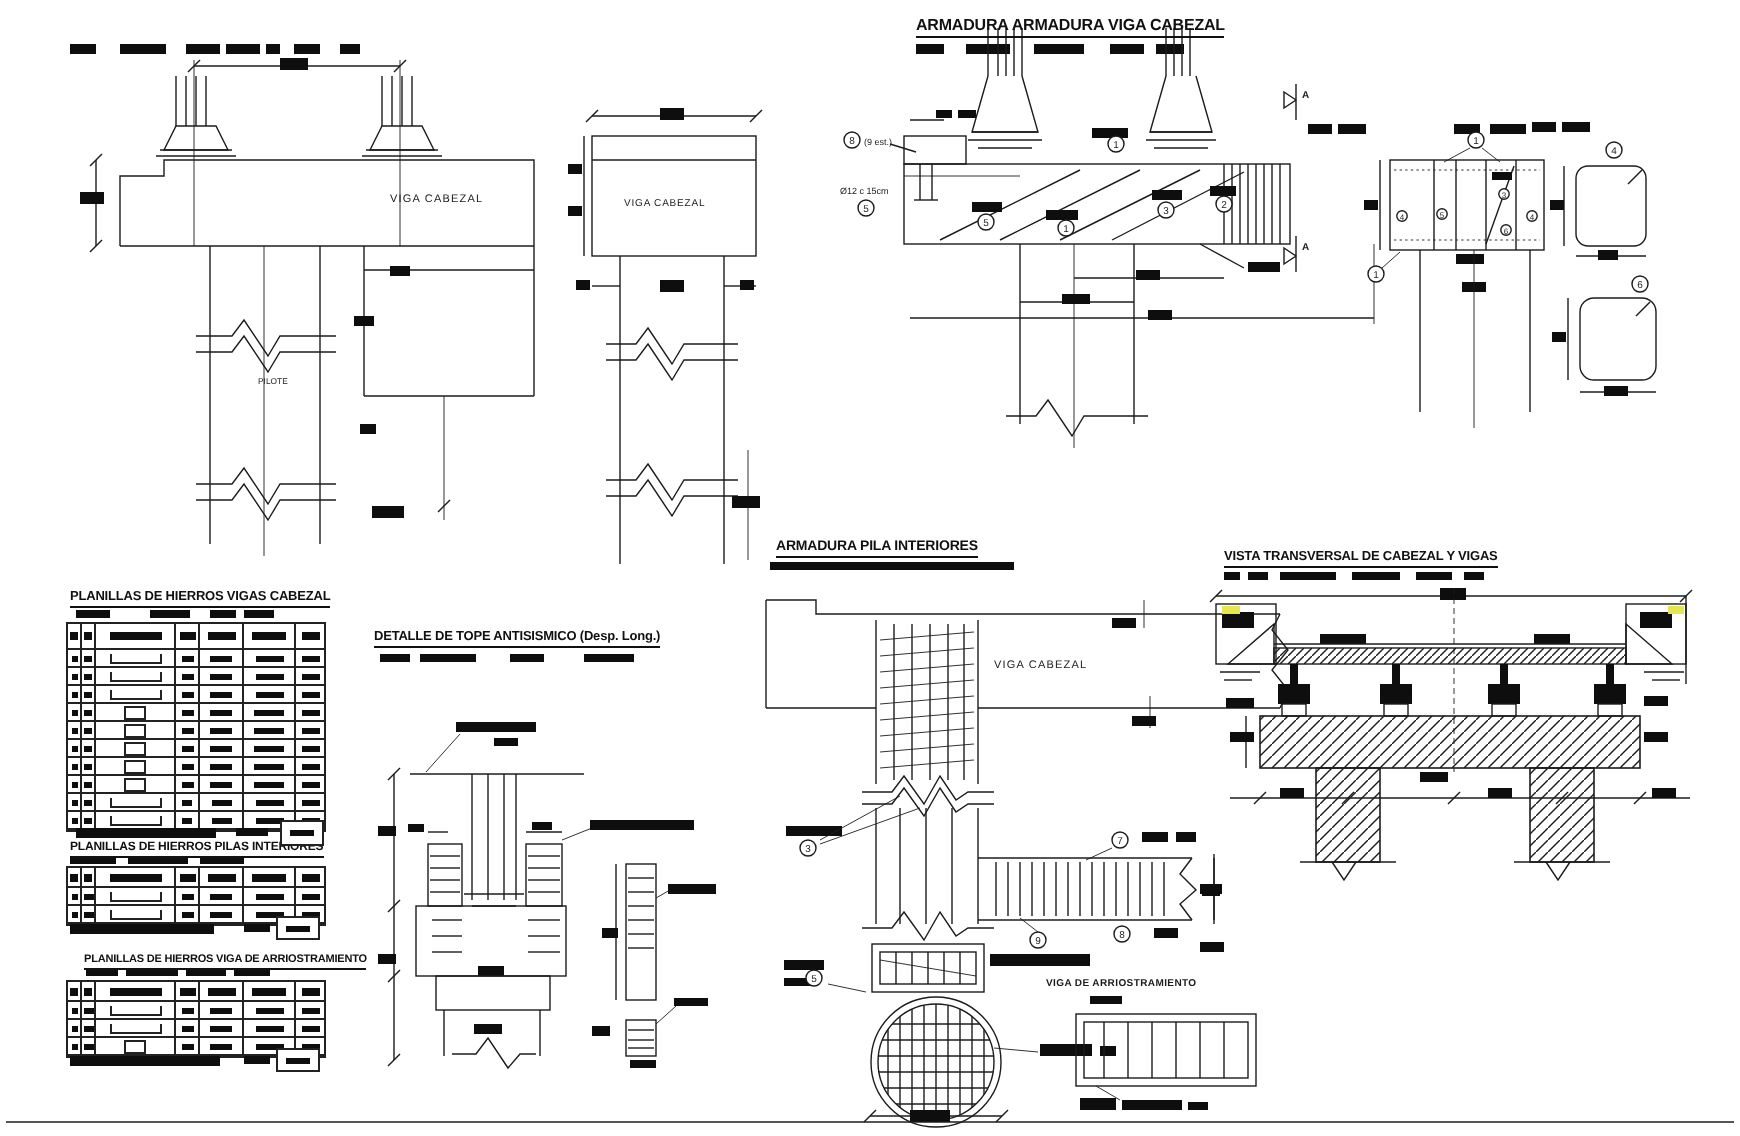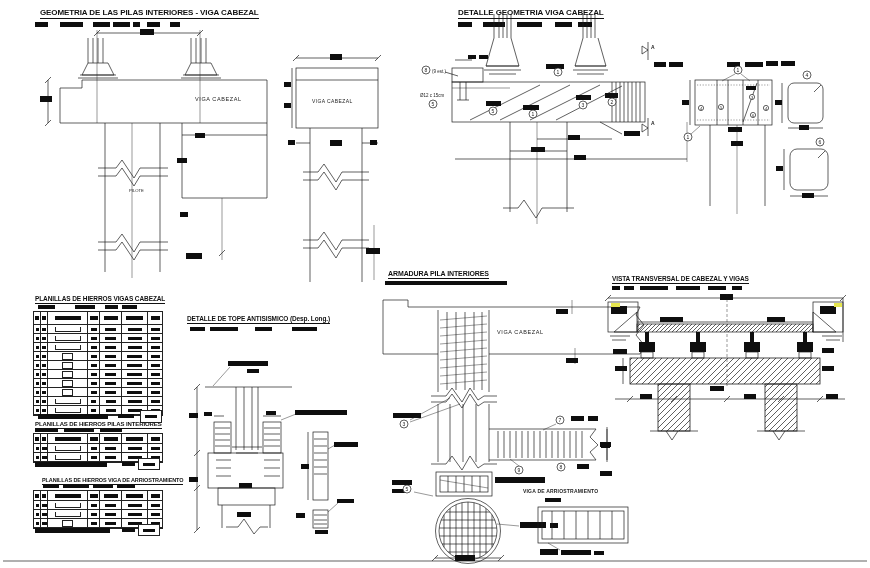--- a/index.html
+++ b/index.html
@@ -606,22 +606,21 @@
   <text x="432" y="72.5" font-size="4.5">(9 est.)</text>
   <text x="420" y="97" font-size="4.5">Ø12 c 15cm</text>
   <text x="651" y="49" font-size="5" font-weight="bold">A</text>
   <text x="651" y="125" font-size="5" font-weight="bold">A</text>
   <text x="497" y="334" font-size="5.5" letter-spacing="0.6">VIGA CABEZAL</text>
   <text x="523" y="493" font-size="5" font-weight="bold" letter-spacing="0.2">VIGA DE ARRIOSTRAMIENTO</text>
 
   <line x1="3" y1="561" x2="867" y2="561" stroke="#8c8c8c" stroke-width="2.2"></line>
 </svg>
 
-<div class="ttl" style="left:40px;top:8px;font-size:8px">GEOMETRIA DE LAS PILAS INTERIORES - VIGA CABEZAL</div>
-<div class="ttl" style="left:458px;top:8px;font-size:8px">DETALLE GEOMETRIA VIGA CABEZAL</div>
+<div class="ttl" style="left:458px;top:8px;font-size:8px">ARMADURA ARMADURA VIGA CABEZAL</div>
 <div class="ttl" style="left:35px;top:295px;font-size:6.5px">PLANILLAS DE HIERROS VIGAS CABEZAL</div>
 <div class="ttl" style="left:35px;top:421px;font-size:6px">PLANILLAS DE HIERROS PILAS INTERIORES</div>
 <div class="ttl" style="left:42px;top:477px;font-size:5.5px">PLANILLAS DE HIERROS VIGA DE ARRIOSTRAMIENTO</div>
 <div class="ttl" style="left:187px;top:315px;font-size:6.5px">DETALLE DE TOPE ANTISISMICO (Desp. Long.)</div>
 <div class="ttl" style="left:388px;top:270px;font-size:7px">ARMADURA PILA INTERIORES</div>
 <div class="ttl" style="left:612px;top:275px;font-size:6.5px">VISTA TRANSVERSAL DE CABEZAL Y VIGAS</div>
 
 <div class="bar" style="left:38px;top:305px;width:17px;height:4px"></div>
 <div class="bar" style="left:75px;top:305px;width:20px;height:4px"></div>
 <div class="bar" style="left:105px;top:305px;width:13px;height:4px"></div>

